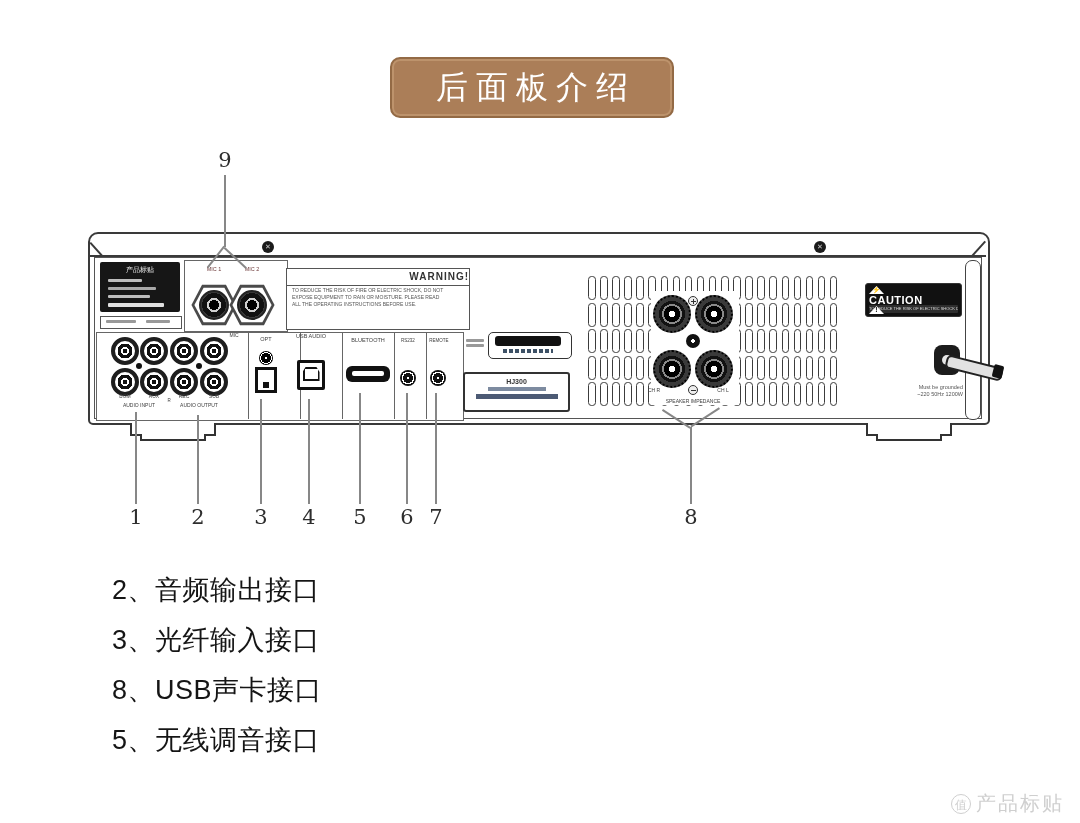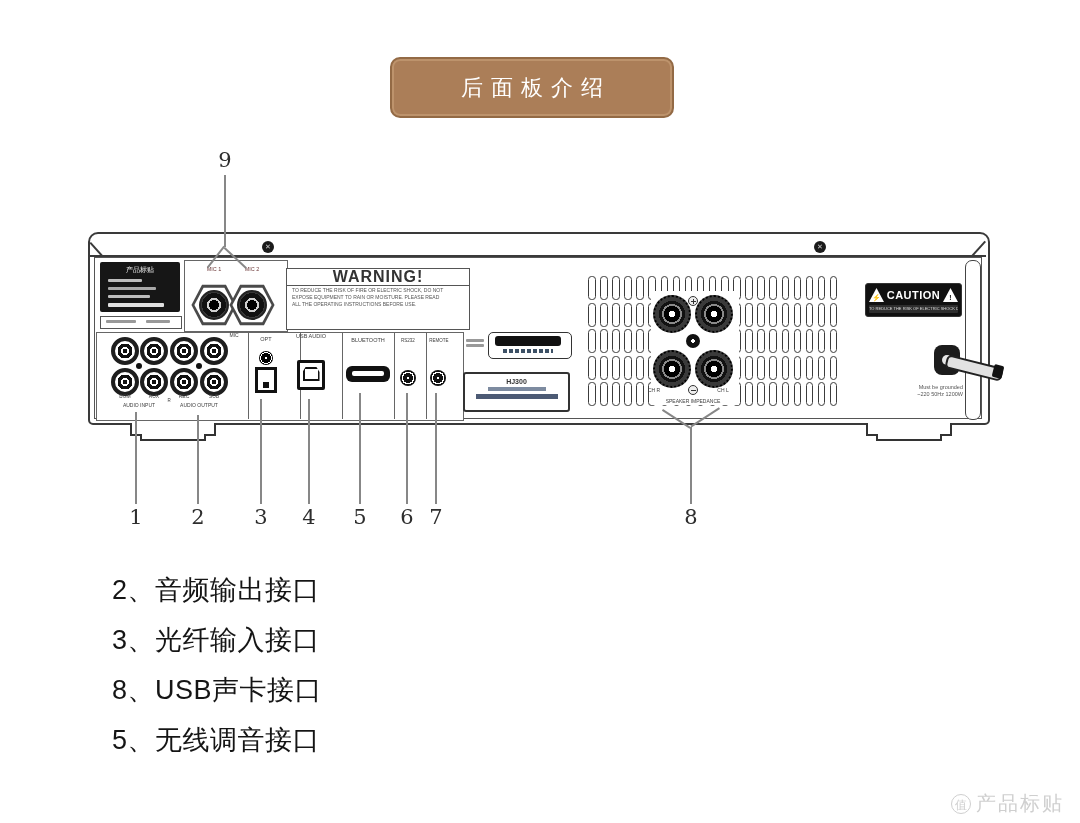--- a/index.html
+++ b/index.html
@@ -3,21 +3,21 @@
 <meta charset="utf-8">
 <style>
   html,body{margin:0;padding:0;background:#fff;}
   .page{position:relative;width:1080px;height:823px;background:#ffffff;overflow:hidden;
         font-family:"Liberation Sans",sans-serif;}
 
   
   .banner{position:absolute;left:390px;top:57px;width:280px;height:57px;background:#ab7e58;
           border:2px solid #936a45;border-radius:10px;box-shadow:inset 0 0 0 2px #bd936c;
           display:flex;align-items:center;justify-content:center;}
-  .banner span{color:#fff;font-size:22px;letter-spacing:8px;padding-left:8px;}
+  .banner span{color:#fff;font-size:32px;letter-spacing:8px;padding-left:8px;}
 
   
   .device{position:absolute;left:88px;top:232px;width:902px;height:193px;}
   .chassis{position:absolute;inset:0;border:2px solid #3a3a3a;border-radius:10px 10px 5px 5px;background:#fff;}
   .topline{position:absolute;left:2px;top:23px;width:896px;height:2px;background:#3a3a3a;}
   .diag{position:absolute;width:26px;height:2px;background:#3a3a3a;}
   .screw{position:absolute;width:12px;height:12px;border-radius:50%;background:#1b1b1b;color:#cfcfcf;
          font-size:7px;line-height:12px;text-align:center;}
   .face{position:absolute;left:6px;top:25px;width:886px;height:160px;border:1px solid #555;background:#fff;}
 
@@ -33,21 +33,21 @@
   .micbox{position:absolute;left:96px;top:28px;width:102px;height:70px;border:1px solid #666;background:#fff;}
   .hex{position:absolute;width:46px;height:42px;background:#4a4a4a;
        clip-path:polygon(24% 2%,76% 2%,99% 50%,76% 98%,24% 98%,1% 50%);}
   .hex .in{position:absolute;inset:3px;background:#fff;clip-path:polygon(24% 2%,76% 2%,99% 50%,76% 98%,24% 98%,1% 50%);}
   .hex .ring{position:absolute;left:8px;top:6px;width:30px;height:30px;border-radius:50%;
        background:radial-gradient(circle,#000 0 5px,#cfcfcf 5px 7px,#111 7px 12px,#3a3a3a 12px 100%);
        border:2px solid #222;box-sizing:border-box;}
 
   
   .warnbox{position:absolute;left:198px;top:36px;width:182px;height:60px;border:1.5px solid #555;background:#fff;}
-  .warnbox .wt{display:block;text-align:center;font-size:16px;font-weight:bold;color:#333;
+  .warnbox .wt{display:block;text-align:right;font-size:10px;font-weight:bold;color:#333;
                border-bottom:1.5px solid #555;line-height:16px;letter-spacing:1px;}
   .warnbox .wl{display:block;font-size:5px;color:#555;padding:1px 5px 0 5px;line-height:6.2px;}
 
   
   .crow{position:absolute;left:8px;top:100px;width:366px;height:87px;border:1px solid #666;background:#fff;}
   .vdiv{position:absolute;top:100px;width:1px;height:87px;background:#666;}
 
   .rca{position:absolute;width:28px;height:28px;border-radius:50%;border:4px solid #1e1e1e;box-sizing:border-box;
        background:radial-gradient(circle,#111 0 2.5px,#fff 2.5px 4px,#111 4px 7.5px,#fff 7.5px 100%);}
   .dot{position:absolute;width:6px;height:6px;border-radius:50%;background:#111;}
@@ -89,21 +89,21 @@
   .cpost{position:absolute;left:598px;top:102px;width:14px;height:14px;border-radius:50%;
        background:radial-gradient(circle,#fff 0 2px,#111 2px 100%);}
   .sscrew{position:absolute;width:10px;height:10px;border-radius:50%;border:1px solid #333;background:#eee;box-sizing:border-box;}
   .sscrew.plus{background:linear-gradient(#333,#333) center/5px 1px no-repeat,
                linear-gradient(#333,#333) center/1px 5px no-repeat,#eee;}
   .sscrew.minus{background:linear-gradient(#333,#333) center/5px 1px no-repeat,#eee;}
 
   
   .caution{position:absolute;left:777px;top:51px;width:97px;height:34px;border:1px solid #333;border-radius:3px;
        background:#111;box-sizing:border-box;padding:2px 3px;}
-  .caution .row{display:flex;align-items:center;justify-content:space-between;height:18px;}
+  .caution .row{display:flex;align-items:flex-start;justify-content:space-between;height:18px;flex-direction:column;}
   .caution .tri{width:15px;height:14px;background:#fff;clip-path:polygon(50% 0,100% 100%,0 100%);
        display:flex;align-items:flex-end;justify-content:center;color:#111;font-size:7px;font-weight:bold;line-height:8px;}
   .caution .ct{color:#fff;font-size:11px;font-weight:bold;letter-spacing:0.5px;}
   .caution .note{margin-top:1px;height:8px;background:#2e2e2e;color:#ddd;font-size:4px;line-height:8px;
        text-align:center;white-space:nowrap;overflow:hidden;border-radius:1px;}
 
   
   .redge{position:absolute;left:877px;top:28px;width:14px;height:158px;border:1.5px solid #444;border-radius:7px;background:#fff;}
   .grommet{position:absolute;left:846px;top:113px;width:26px;height:30px;background:#1c1c1c;border-radius:8px;}
   .grommet i{position:absolute;left:8px;top:10px;width:10px;height:10px;border-radius:50%;background:#e6e6e6;}

